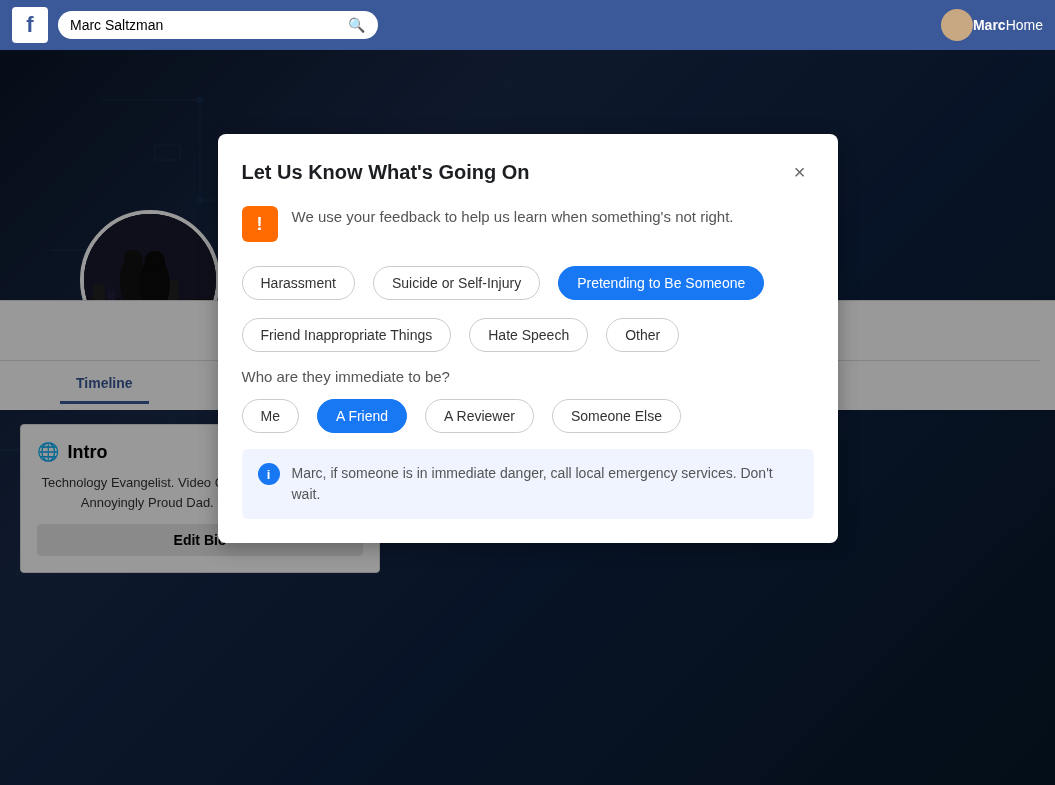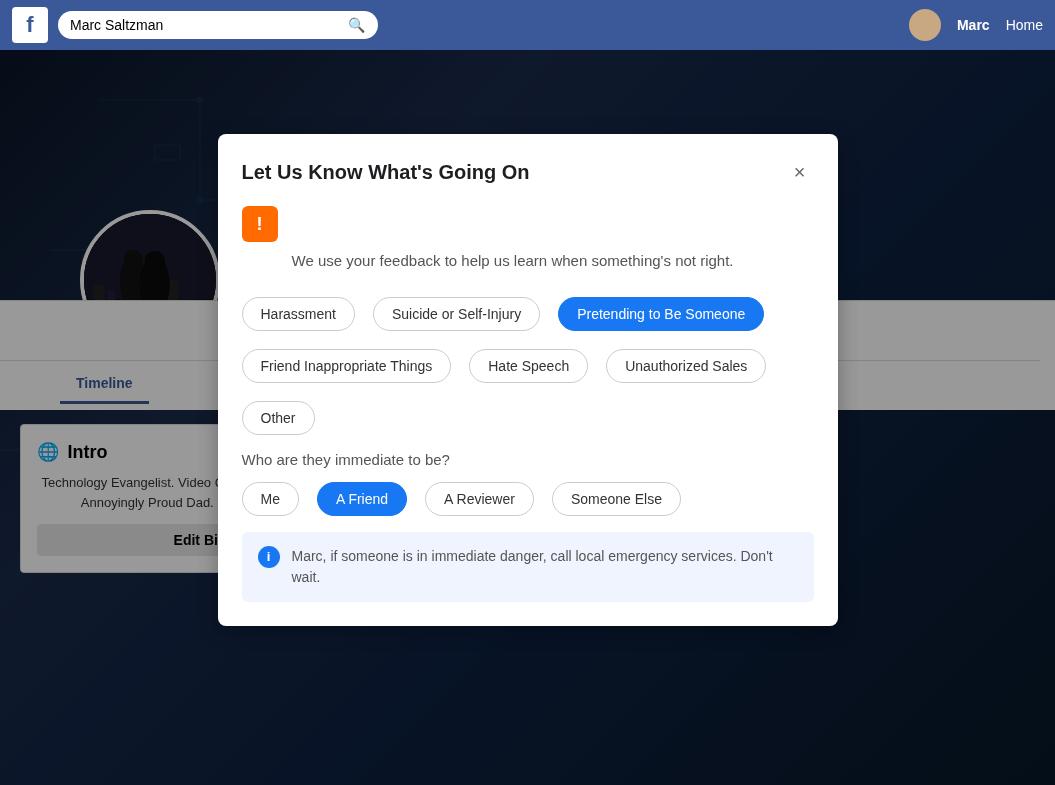--- a/index.html
+++ b/index.html
@@ -29,21 +29,21 @@
       padding: 6px 12px;
       width: 320px;
       gap: 24px;
     }
     .search-bar input {
       border: none; outline: none; font-size: 14px; flex: 1; background: transparent;
     }
     .search-icon { color: #888; font-size: 14px; }
     .nav-right {
       margin-left: auto;
-      display: flex; align-items: center; gap: 16px;
+      display: flex; align-items: center; gap: 0;
     }
     .nav-avatar-circle {
       width: 32px; height: 32px; border-radius: 50%; background: #c8a882;
     }
     .nav-name { color: #fff; font-size: 14px; font-weight: 600; }
     .nav-home { color: #fff; font-size: 14px; }
 
     
     .page-bg {
       position: absolute;
@@ -119,21 +119,21 @@
       display: flex; align-items: flex-start; gap: 14px;
       margin-bottom: 24px;
     }
     .warning-icon {
       width: 36px; height: 36px; flex-shrink: 0;
       background: #ff6b00;
       border-radius: 6px;
       display: flex; align-items: center; justify-content: center;
       color: #fff; font-size: 18px; font-weight: bold;
     }
-    .feedback-desc { font-size: 15px; color: #555; line-height: 1.5; margin-top: 44px; }
+    .feedback-desc { font-size: 15px; color: #555; line-height: 1.5; }
 
     
     .chips-group { display: flex; flex-wrap: wrap; gap: 18px; margin-bottom: 16px; }
     .chip {
       padding: 8px 18px;
       border: 1.5px solid #ccc;
       border-radius: 20px;
       font-size: 14px;
       color: #333;
       cursor: pointer;
@@ -283,21 +283,20 @@
         </div>
         <div class="feedback-desc">We use your feedback to help us learn when something's not right.</div>
       </div>
 
       <div class="chips-group" id="main-chips">
           <button class="chip">Harassment</button>
           <button class="chip">Suicide or Self-Injury</button>
           <button class="chip active">Pretending to Be Someone</button>
           <button class="chip">Friend Inappropriate Things</button>
           <button class="chip">Hate Speech</button>
-          <button class="chip">Unauthorized Sales</button>
           <button class="chip">Other</button>
         </div>
 
       <div class="pretend-label">Who are they immediate to be?</div>
 
       <div class="chips-group" id="pretend-chips">
           <button class="chip">Me</button>
           <button class="chip active">A Friend</button>
           <button class="chip">A Reviewer</button>
           <button class="chip">Someone Else</button>

